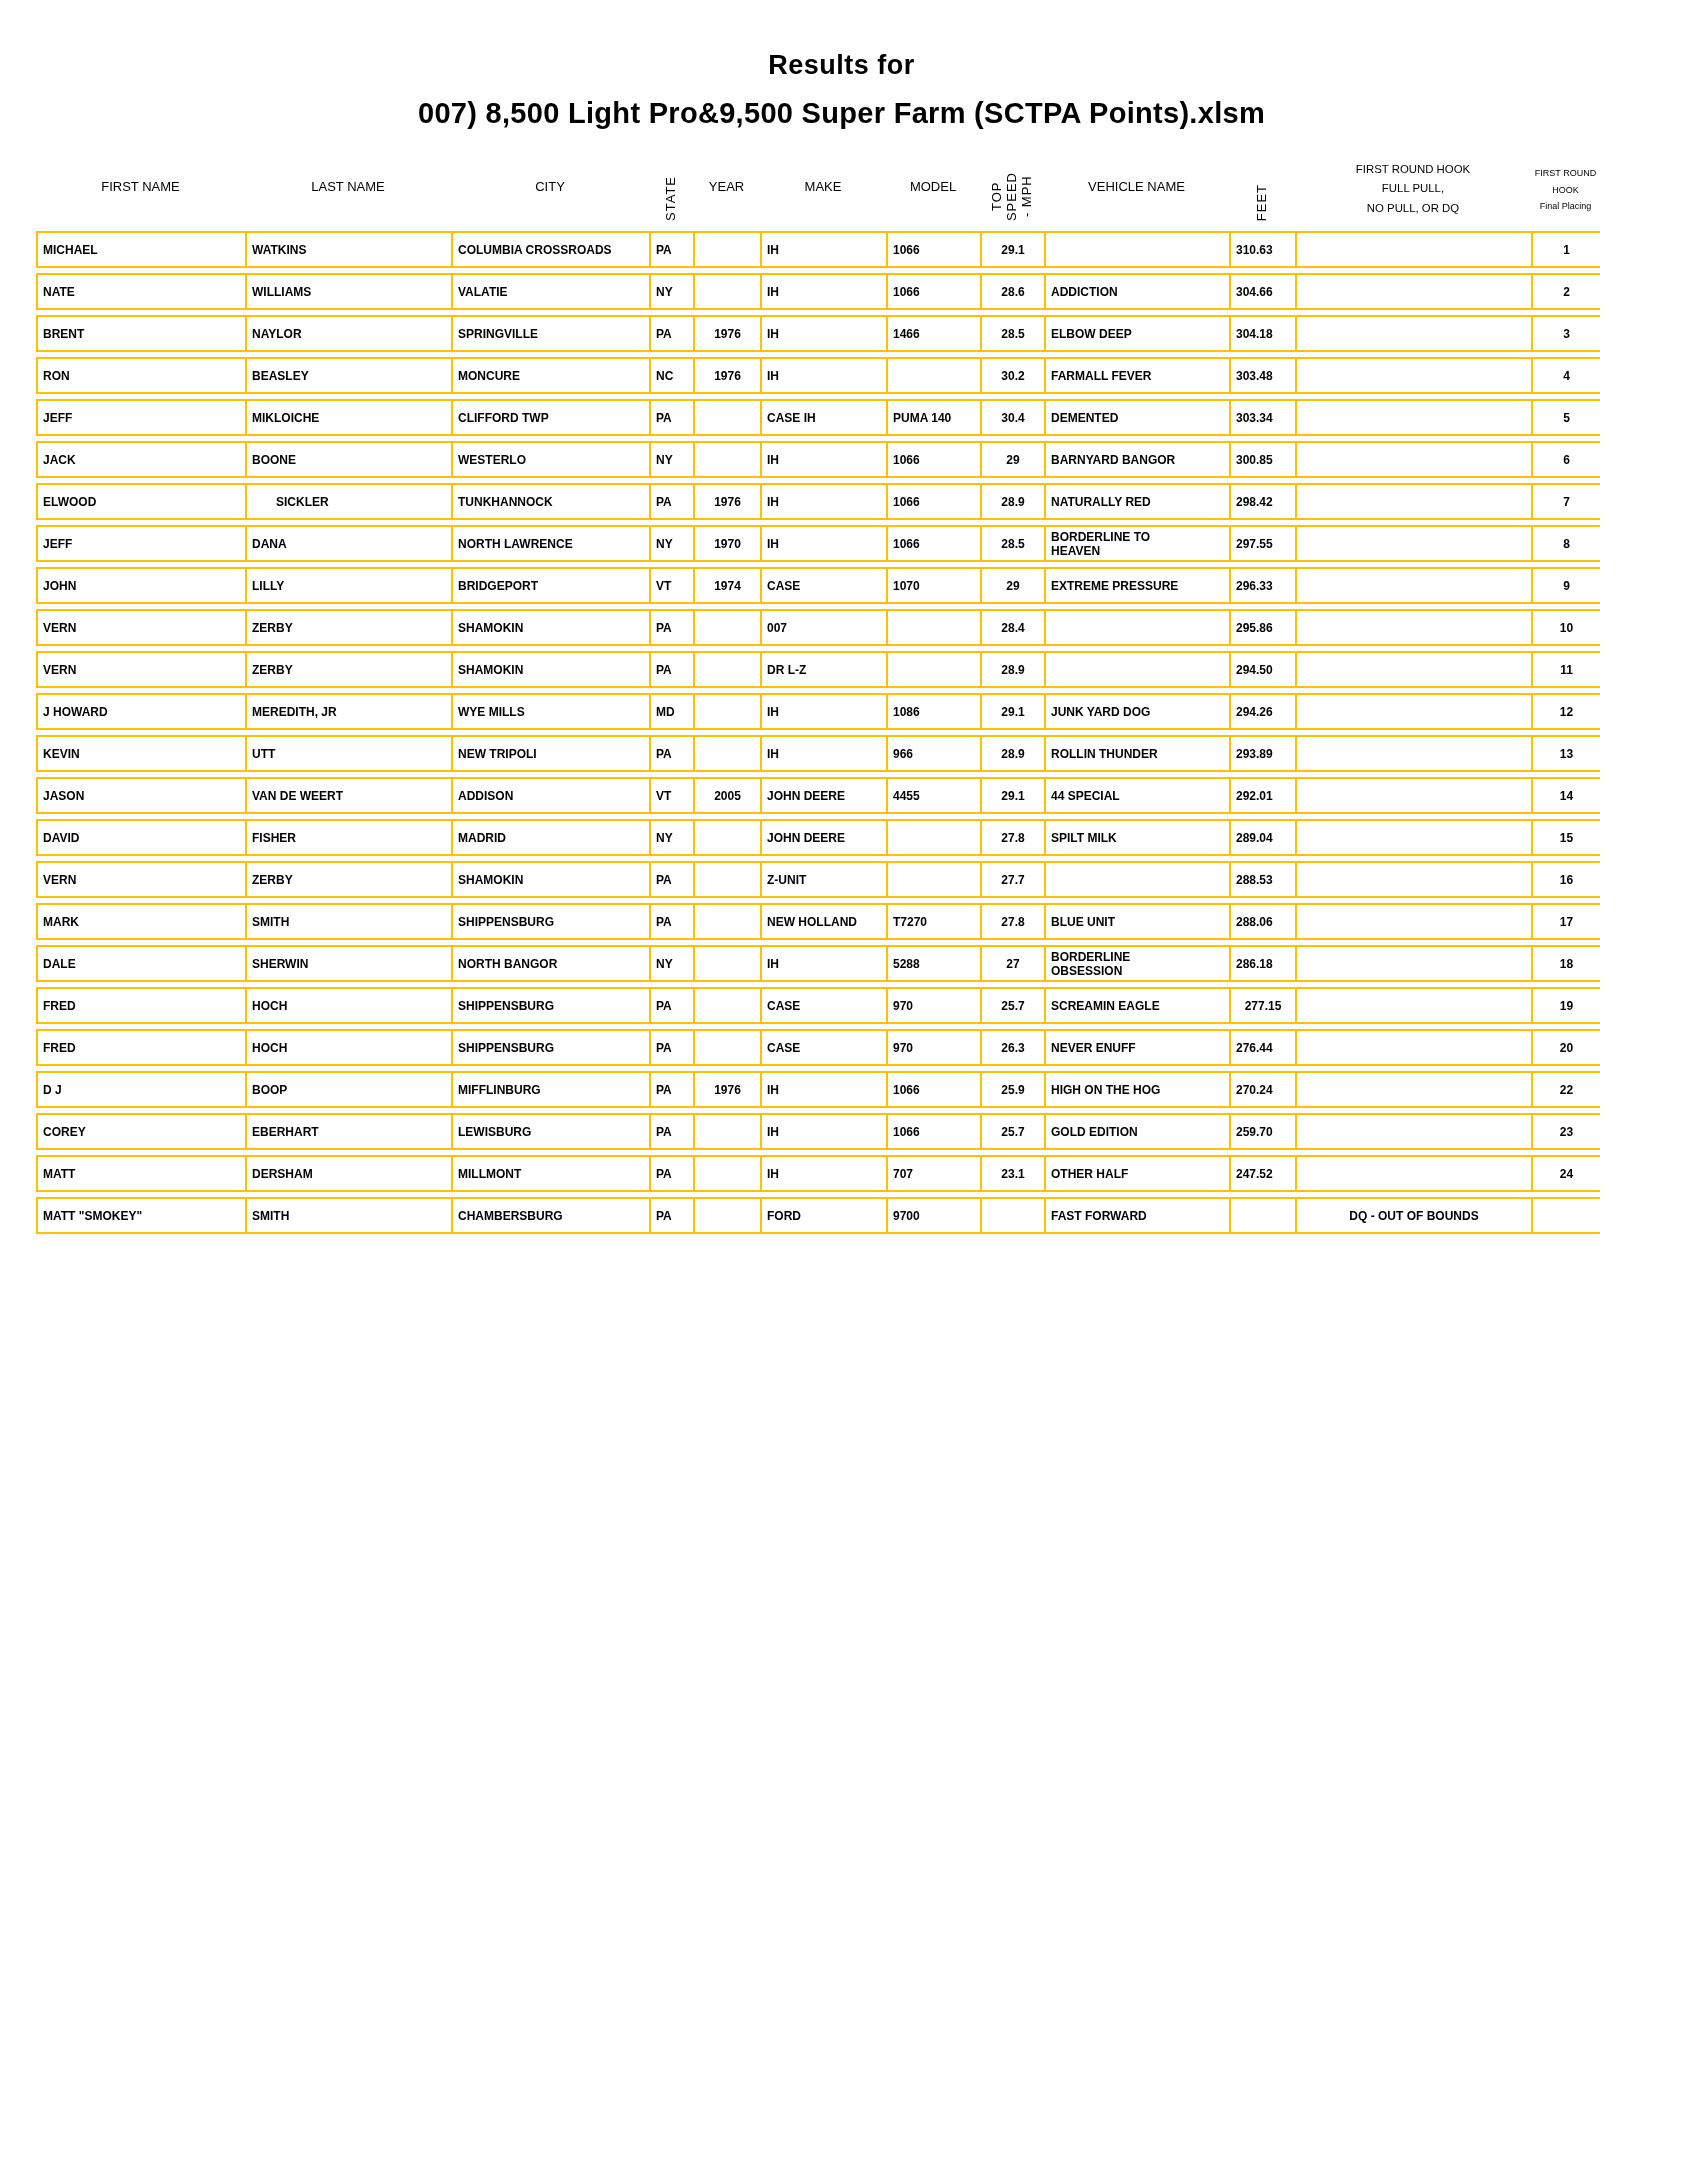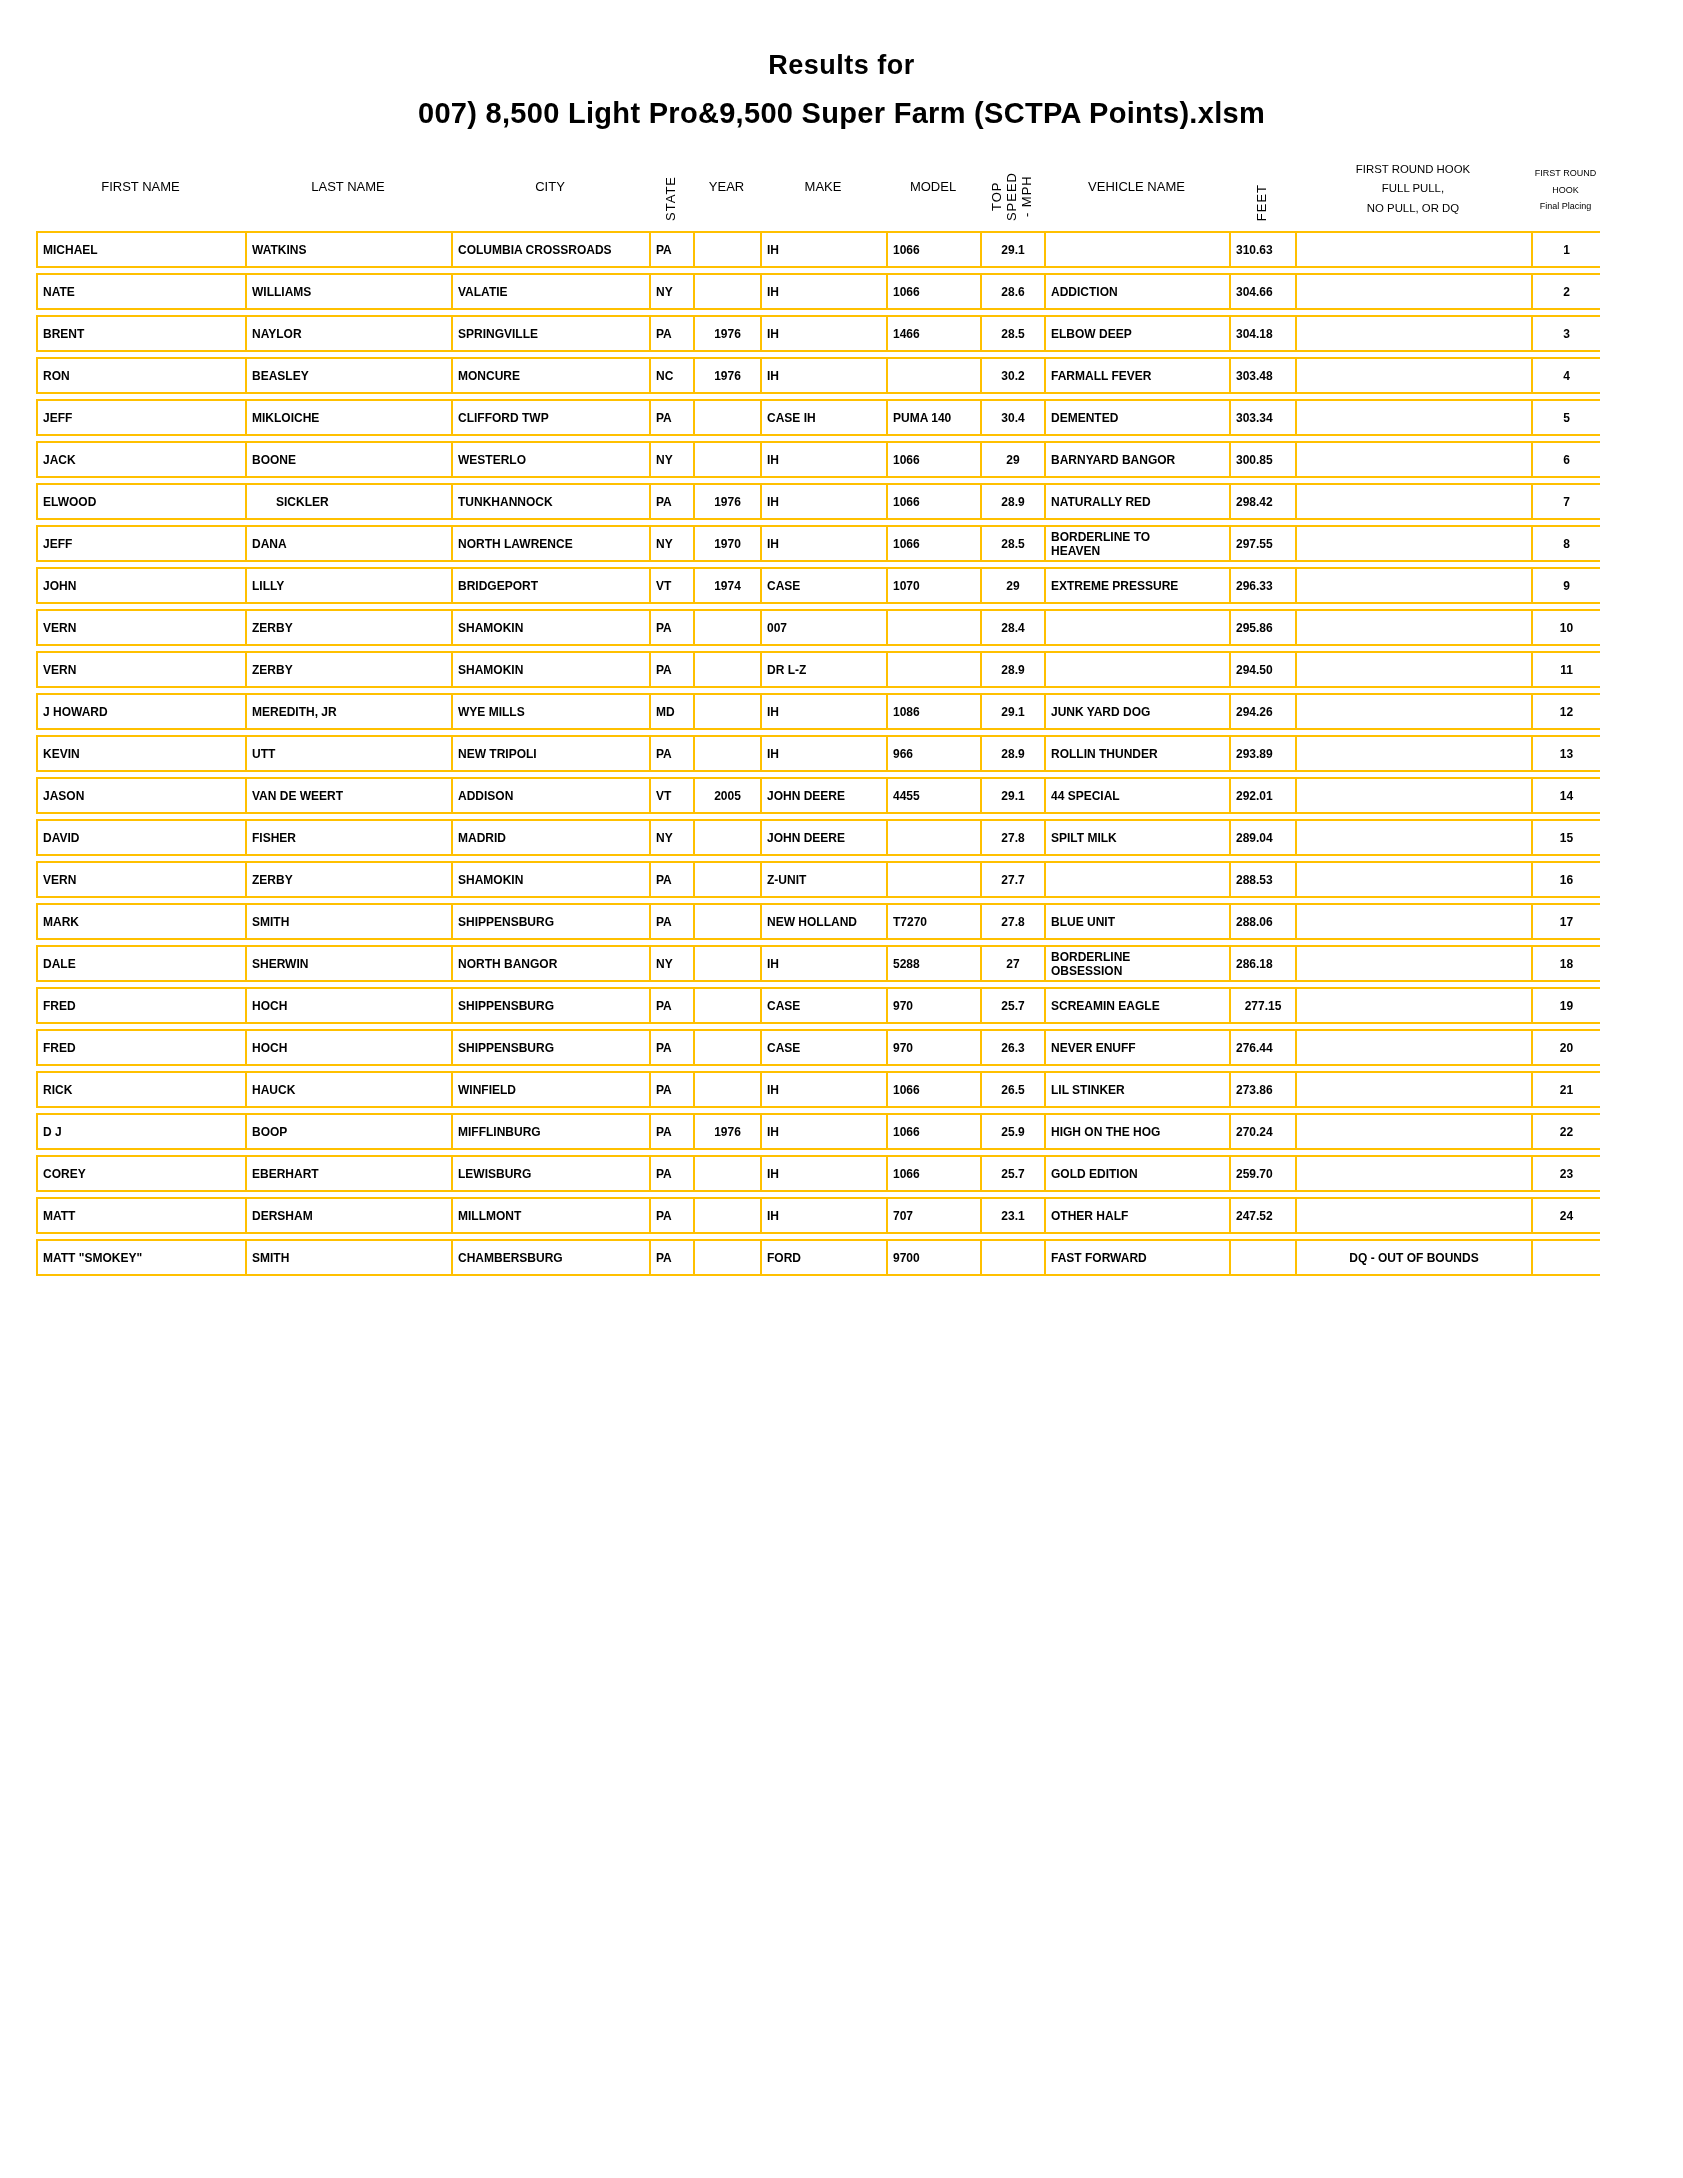--- a/index.html
+++ b/index.html
@@ -391,34 +391,20 @@
         <td class="al-center" style="border-color: rgb(255, 192, 0);"></td>
         <td class="al-left" style="border-color: rgb(255, 192, 0);">CASE</td>
         <td class="al-left" style="border-color: rgb(255, 192, 0);">970</td>
         <td class="al-center" style="border-color: rgb(255, 192, 0);">26.3</td>
         <td class="al-left" style="border-color: rgb(255, 192, 0);">NEVER ENUFF</td>
         <td class="al-left" style="border-color: rgb(255, 192, 0);">276.44</td>
         <td class="al-center" style="border-color: rgb(255, 192, 0);"></td>
         <td class="al-center" style="border-color: rgb(255, 192, 0);">20</td>
       </tr>
       <tr>
-        <td class="al-left" style="border-color: rgb(255, 192, 0);">RICK</td>
-        <td class="al-left" style="border-color: rgb(255, 192, 0);">HAUCK</td>
-        <td class="al-left" style="border-color: rgb(255, 192, 0);">WINFIELD</td>
-        <td class="al-left" style="border-color: rgb(255, 192, 0);">PA</td>
-        <td class="al-center" style="border-color: rgb(255, 192, 0);"></td>
-        <td class="al-left" style="border-color: rgb(255, 192, 0);">IH</td>
-        <td class="al-left" style="border-color: rgb(255, 192, 0);">1066</td>
-        <td class="al-center" style="border-color: rgb(255, 192, 0);">26.5</td>
-        <td class="al-left" style="border-color: rgb(255, 192, 0);">LIL STINKER</td>
-        <td class="al-left" style="border-color: rgb(255, 192, 0);">273.86</td>
-        <td class="al-center" style="border-color: rgb(255, 192, 0);"></td>
-        <td class="al-center" style="border-color: rgb(255, 192, 0);">21</td>
-      </tr>
-      <tr>
         <td class="al-left" style="border-color: rgb(255, 192, 0);">D J</td>
         <td class="al-left" style="border-color: rgb(255, 192, 0);">BOOP</td>
         <td class="al-left" style="border-color: rgb(255, 192, 0);">MIFFLINBURG</td>
         <td class="al-left" style="border-color: rgb(255, 192, 0);">PA</td>
         <td class="al-center" style="border-color: rgb(255, 192, 0);">1976</td>
         <td class="al-left" style="border-color: rgb(255, 192, 0);">IH</td>
         <td class="al-left" style="border-color: rgb(255, 192, 0);">1066</td>
         <td class="al-center" style="border-color: rgb(255, 192, 0);">25.9</td>
         <td class="al-left" style="border-color: rgb(255, 192, 0);">HIGH ON THE HOG</td>
         <td class="al-left" style="border-color: rgb(255, 192, 0);">270.24</td>

